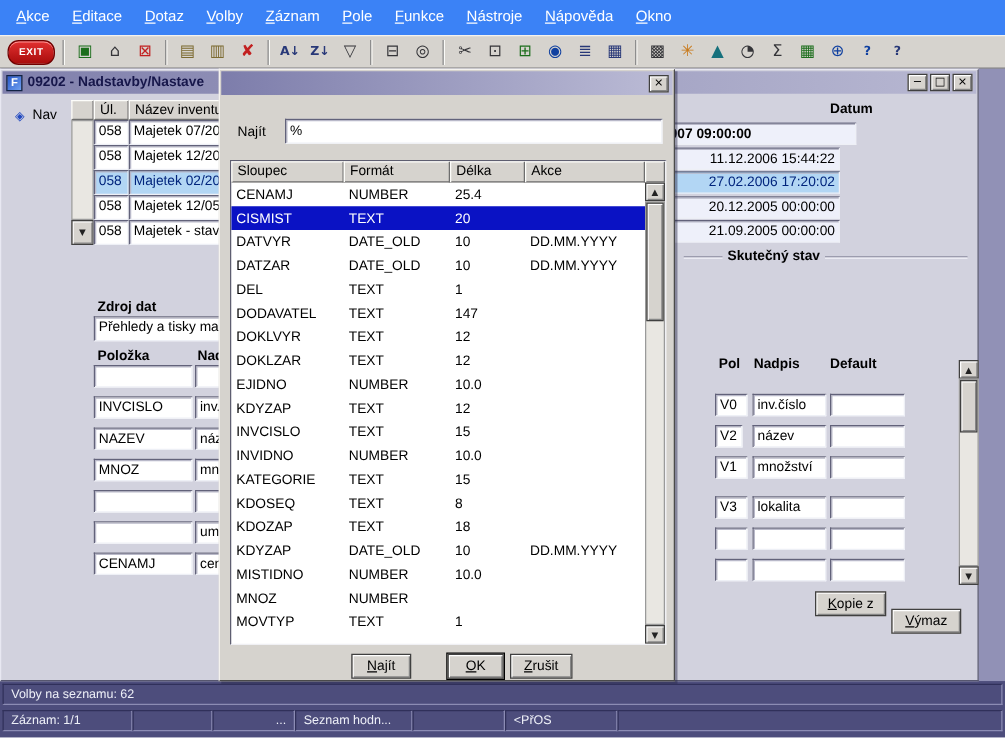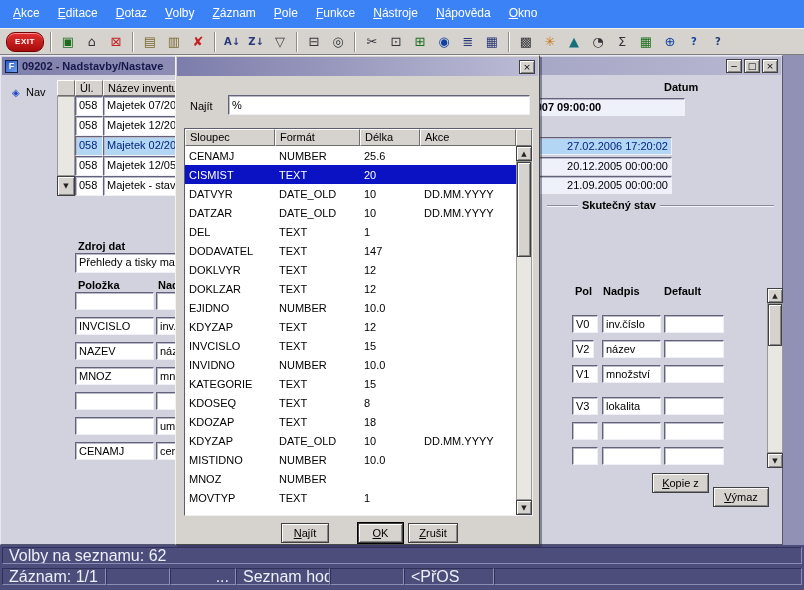--- a/index.html
+++ b/index.html
@@ -47,21 +47,21 @@
   .find-input{position:absolute;left:52px;top:39px;width:302px;height:20px;background:#fff;border:1px solid;border-color:#62627a #eef0f6 #eef0f6 #62627a;box-shadow:inset 1px 1px 0 #b9b9c9;box-sizing:border-box;font:11px "Liberation Sans",sans-serif;padding:2px 3px;}
   .lov{position:absolute;left:8px;top:72px;width:349px;height:388px;background:#fff;border:1px solid;border-color:#5e5e70 #f0f0f4 #f0f0f4 #5e5e70;box-sizing:border-box;overflow:hidden;}
   .lov-hdr{position:absolute;top:0;height:17px;box-sizing:border-box;background:#d6d3ce;border:1px solid;border-color:#fdfdfa #6e6e6e #6e6e6e #fdfdfa;font-size:11px;padding:1px 4px;white-space:nowrap;overflow:hidden;}
   .lrow{position:absolute;left:0;width:331px;height:19px;display:flex;align-items:center;font-size:11px;cursor:default;}
   .lrow.sel{background:#0a12c4;color:#fff;}
   .lrow span{white-space:nowrap;overflow:hidden;box-sizing:border-box;padding-left:4px;}
   .lrow .c1{width:90px;} .lrow .c2{width:85px;} .lrow .c3{width:60px;} .lrow .c4{width:96px;}
   
   .status1{position:absolute;left:0;top:545px;width:804px;height:21px;background:#4d4d7c;}
   .status2{position:absolute;left:0;top:566px;width:804px;height:24px;background:#4d4d7c;}
-  .sseg{position:absolute;top:2px;height:17px;border:1px solid;border-color:#30305a #8c8cb4 #8c8cb4 #30305a;color:#eef0f8;font-size:16px;line-height:15px;padding:0 6px;box-sizing:border-box;white-space:nowrap;overflow:hidden;}
+  .sseg{position:absolute;top:2px;height:17px;border:1px solid;border-color:#30305a #8c8cb4 #8c8cb4 #30305a;color:#eef0f8;font-size:10px;line-height:15px;padding:0 6px;box-sizing:border-box;white-space:nowrap;overflow:hidden;}
 </style>
 </head>
 <body>
 
 <div class="screen">
 
   <div class="menubar">
     <span class="menu-item">Akce</span>
     <span class="menu-item">Editace</span>
     <span class="menu-item">Dotaz</span>
@@ -162,20 +162,21 @@
         <div class="fld" style="left:154px;top:292px;width:42px;height:18px;">mno</div>
         <div class="fld" style="left:73px;top:317px;width:79px;height:18px;"></div>
         <div class="fld" style="left:154px;top:317px;width:42px;height:18px;"></div>
         <div class="fld" style="left:73px;top:342px;width:79px;height:18px;"></div>
         <div class="fld" style="left:154px;top:342px;width:42px;height:18px;">umí</div>
         <div class="fld" style="left:73px;top:367px;width:79px;height:18px;">CENAMJ</div>
         <div class="fld" style="left:154px;top:367px;width:42px;height:18px;">cen</div>
 
         <span class="lbl" style="left:662px;top:6px;">Datum</span>
         <div class="fld ro" style="left:493px;top:23px;width:190px;height:18px;text-align:left;font-weight:bold;">16.07.2007 09:00:00</div>
+        <div class="fld ro" style="left:480px;top:43px;width:190px;height:18px;text-align:right;">11.12.2006 15:44:22</div>
         <div class="fld ro hl" style="left:480px;top:62px;width:190px;height:18px;text-align:right;">27.02.2006 17:20:02</div>
         <div class="fld ro" style="left:480px;top:82px;width:190px;height:18px;text-align:right;">20.12.2005 00:00:00</div>
         <div class="fld ro" style="left:480px;top:101px;width:190px;height:18px;text-align:right;">21.09.2005 00:00:00</div>
 
         <div class="groove" style="left:545px;top:130px;width:227px;"></div>
         <span class="lbl" style="left:576px;top:124px;background:#d2d2de;padding:0 4px;">Skutečný stav</span>
 
         <span class="lbl" style="left:573px;top:210px;">Pol</span>
         <span class="lbl" style="left:601px;top:210px;">Nadpis</span>
         <span class="lbl" style="left:662px;top:210px;">Default</span>
@@ -225,21 +226,21 @@
       <div class="lov">
         <div class="lov-hdr" style="left:0;width:90px;">Sloupec</div>
         <div class="lov-hdr" style="left:90px;width:85px;">Formát</div>
         <div class="lov-hdr" style="left:175px;width:60px;">Délka</div>
         <div class="lov-hdr" style="left:235px;width:96px;">Akce</div>
         <div class="lov-hdr" style="left:331px;width:16px;"></div>
 
         <div class="lrow" style="top:17px;">
             <span class="c1">CENAMJ</span>
             <span class="c2">NUMBER</span>
-            <span class="c3">25.6</span>
+            <span class="c3">25.4</span>
             <span class="c4"></span>
           </div>
         <div class="lrow sel" style="top:36px;">
             <span class="c1">CISMIST</span>
             <span class="c2">TEXT</span>
             <span class="c3">20</span>
             <span class="c4"></span>
           </div>
         <div class="lrow" style="top:55px;">
             <span class="c1">DATVYR</span>

